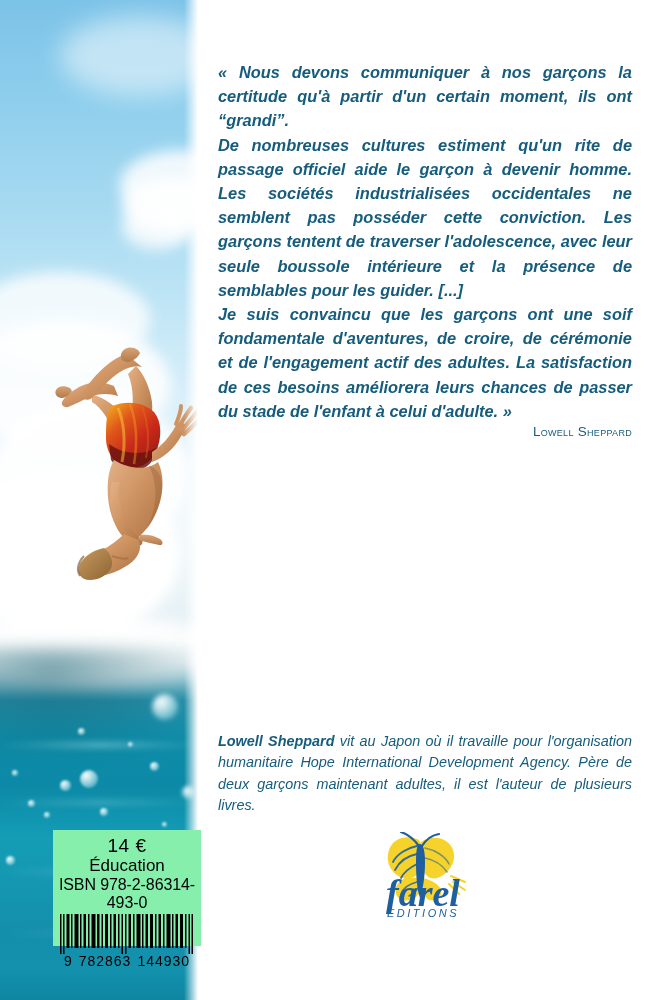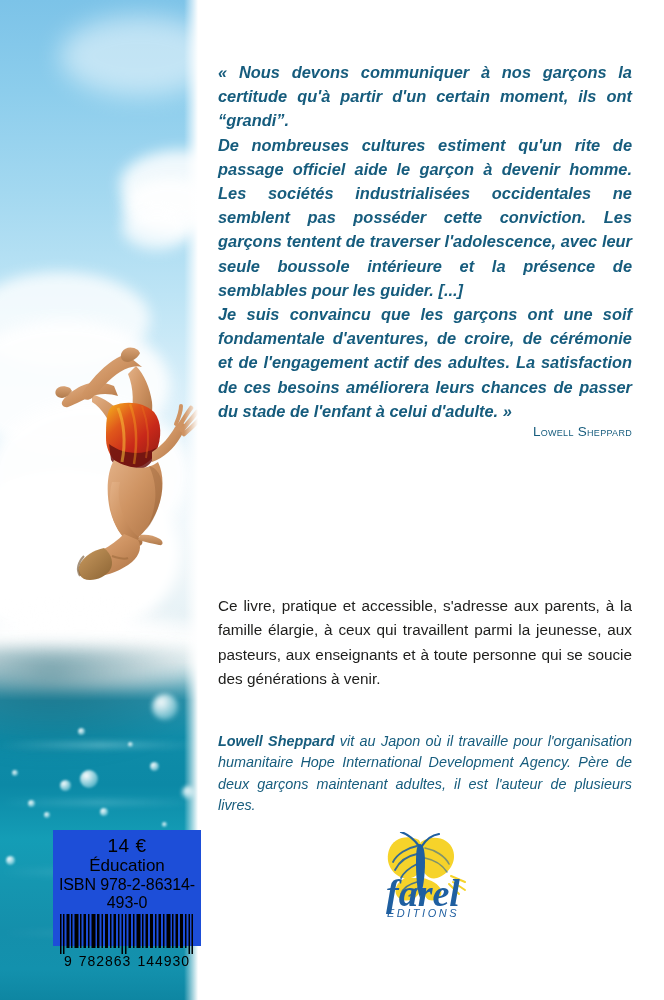--- a/index.html
+++ b/index.html
@@ -201,21 +201,21 @@
   }
   .bio b { font-weight: bold; font-style: italic; }
 
   
   #barcode-block {
     position: absolute;
     left: 53px;
     top: 830px;
     width: 148px;
     height: 116px;
-    background: #1d4ed8;
+    background: #86efac;
     padding: 0;
   }
   .price {
     text-align: center;
     font-size: 19px;
     color: #000;
     margin-top: 5px;
     letter-spacing: .5px;
   }
   .category {
@@ -387,21 +387,20 @@
 
   <div class="quote">
     <p>« Nous devons communiquer à nos garçons la certitude qu'à partir d'un certain moment, ils ont “grandi”.</p>
     <p>De nombreuses cultures estiment qu'un rite de passage officiel aide le garçon à devenir homme. Les sociétés industrialisées occidentales ne semblent pas posséder cette conviction. Les garçons tentent de traverser l'adolescence, avec leur seule boussole intérieure et la présence de semblables pour les guider. [...]</p>
     <p>Je suis convaincu que les garçons ont une soif fondamentale d'aventures, de croire, de cérémonie et de l'engagement actif des adultes. La satisfaction de ces besoins améliorera leurs chances de passer du stade de l'enfant à celui d'adulte. »</p>
   </div>
 
   <div class="attribution">Lowell Sheppard</div>
 
 
-  <div class="body-para" id="para-audience">Ce livre, pratique et accessible, s'adresse aux parents, à la famille élargie, à ceux qui travaillent parmi la jeunesse, aux pasteurs, aux enseignants et à toute personne qui se soucie des générations à venir.</div>
 
   <div class="bio"><b>Lowell Sheppard</b><span> vit au Japon où il travaille pour l'organisation humanitaire Hope International Development Agency. Père de deux garçons maintenant adultes, il est l'auteur de plusieurs livres.</span></div>
 </div>
 
 <div id="barcode-block">
   <div class="price">14 €</div>
   <div class="category">Éducation</div>
   <div class="isbn-text">ISBN 978-2-86314-493-0</div>
   <svg class="barcode-bars" viewBox="0 0 268 80" preserveAspectRatio="none" xmlns="http://www.w3.org/2000/svg">
     <g fill="#000000">

